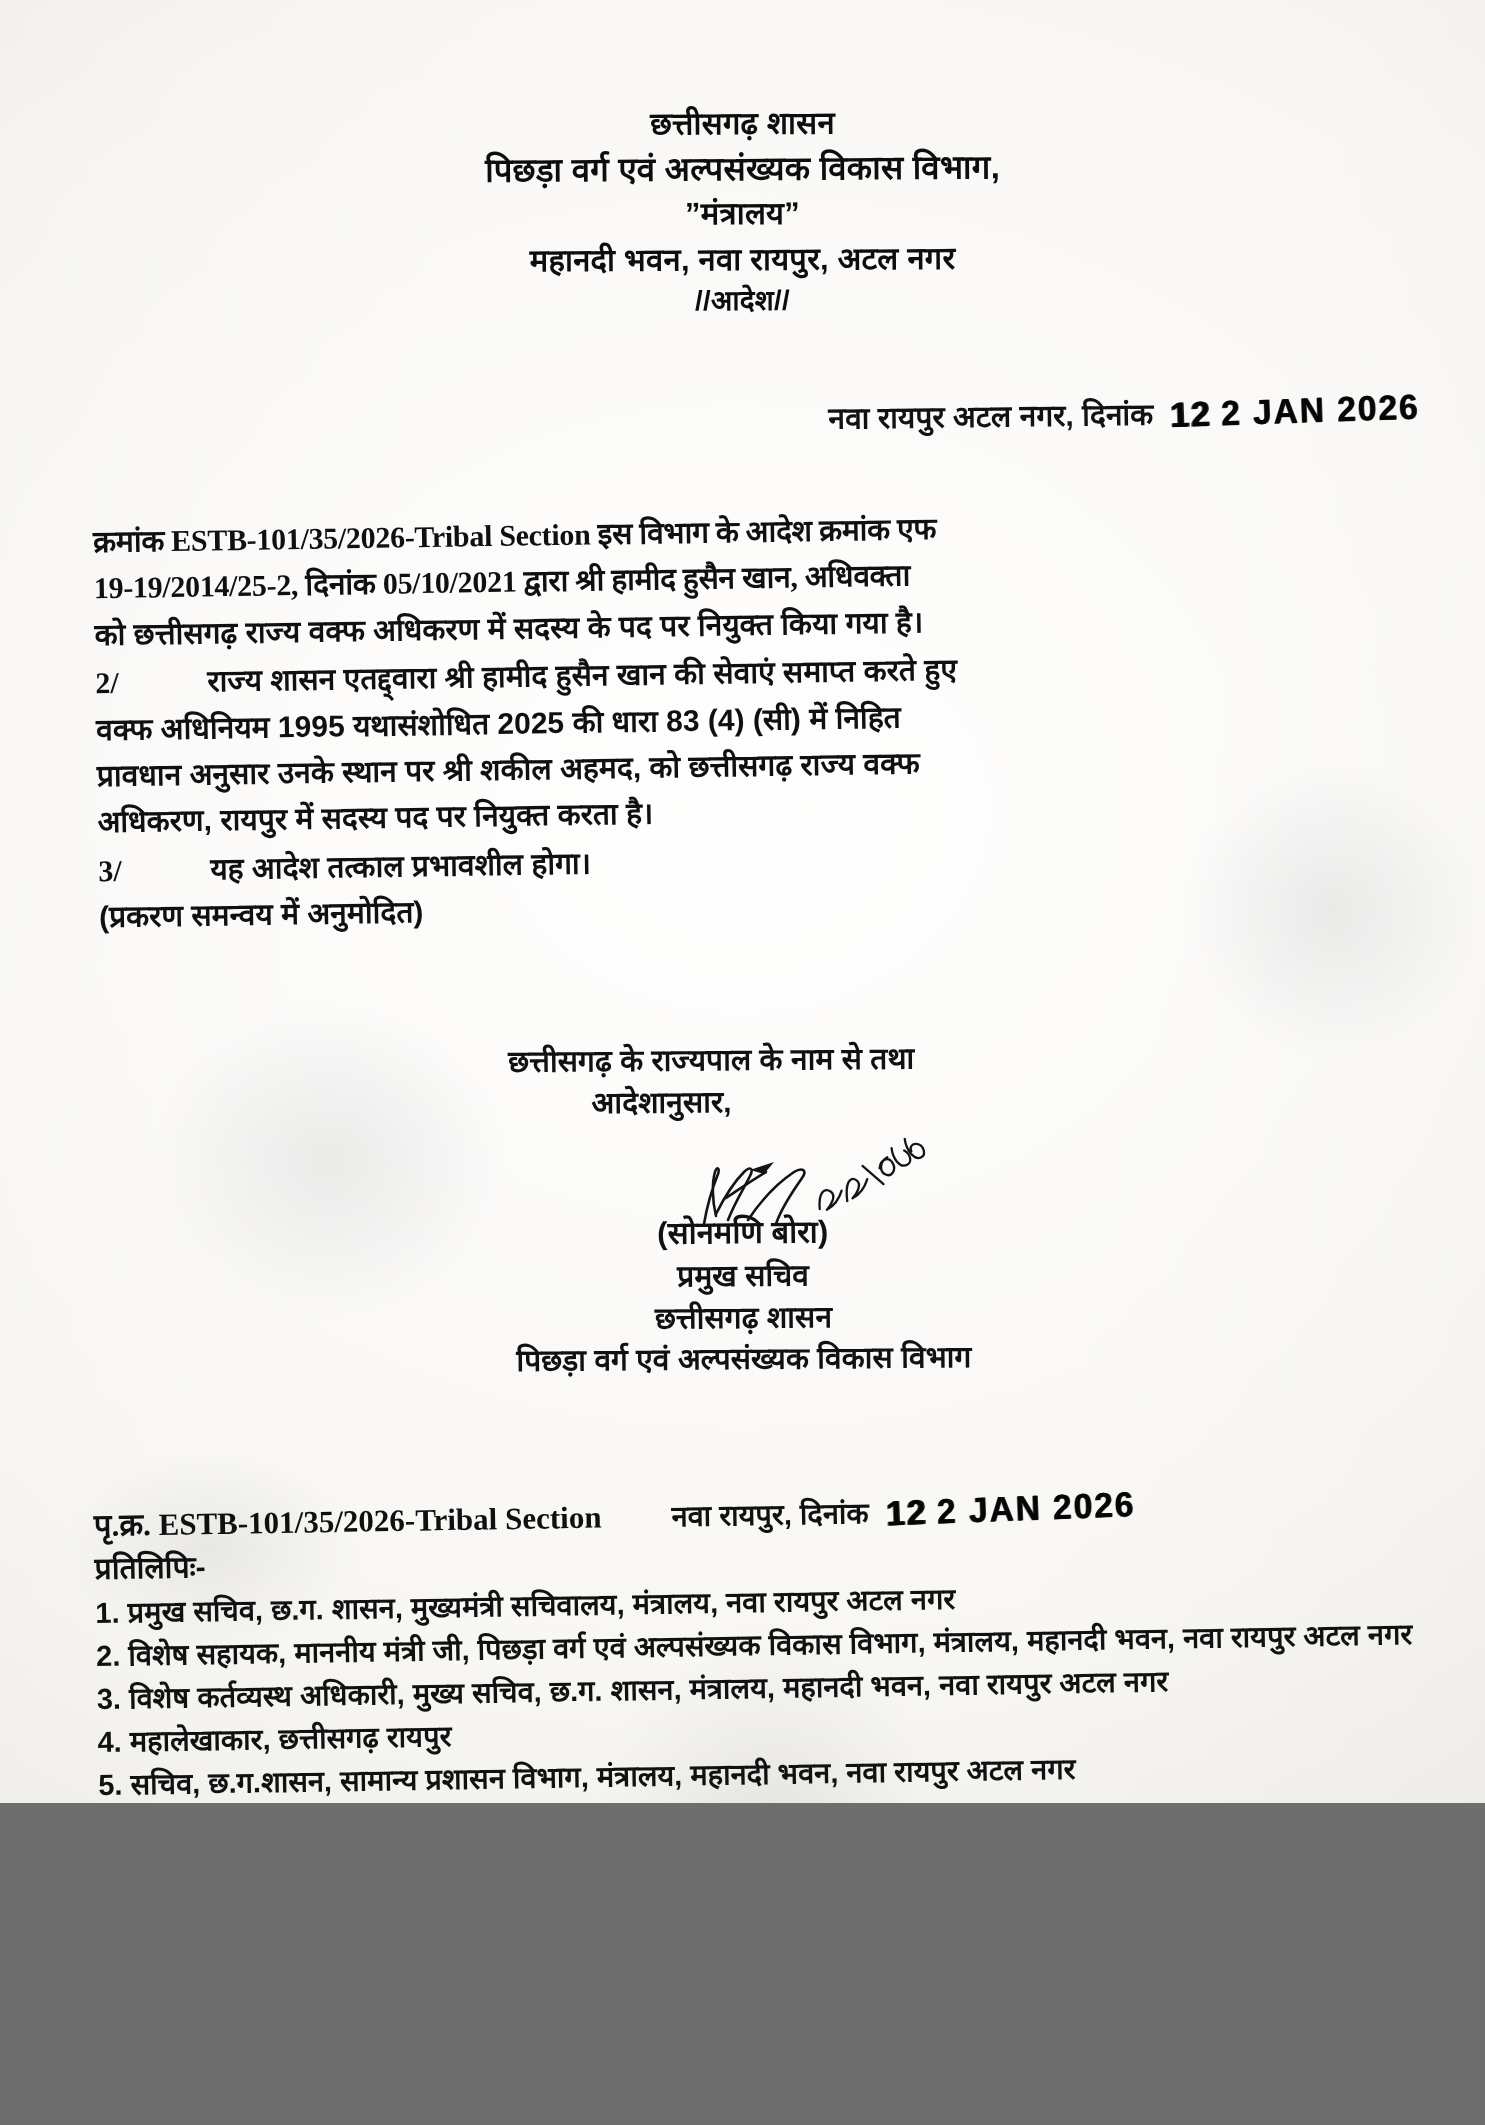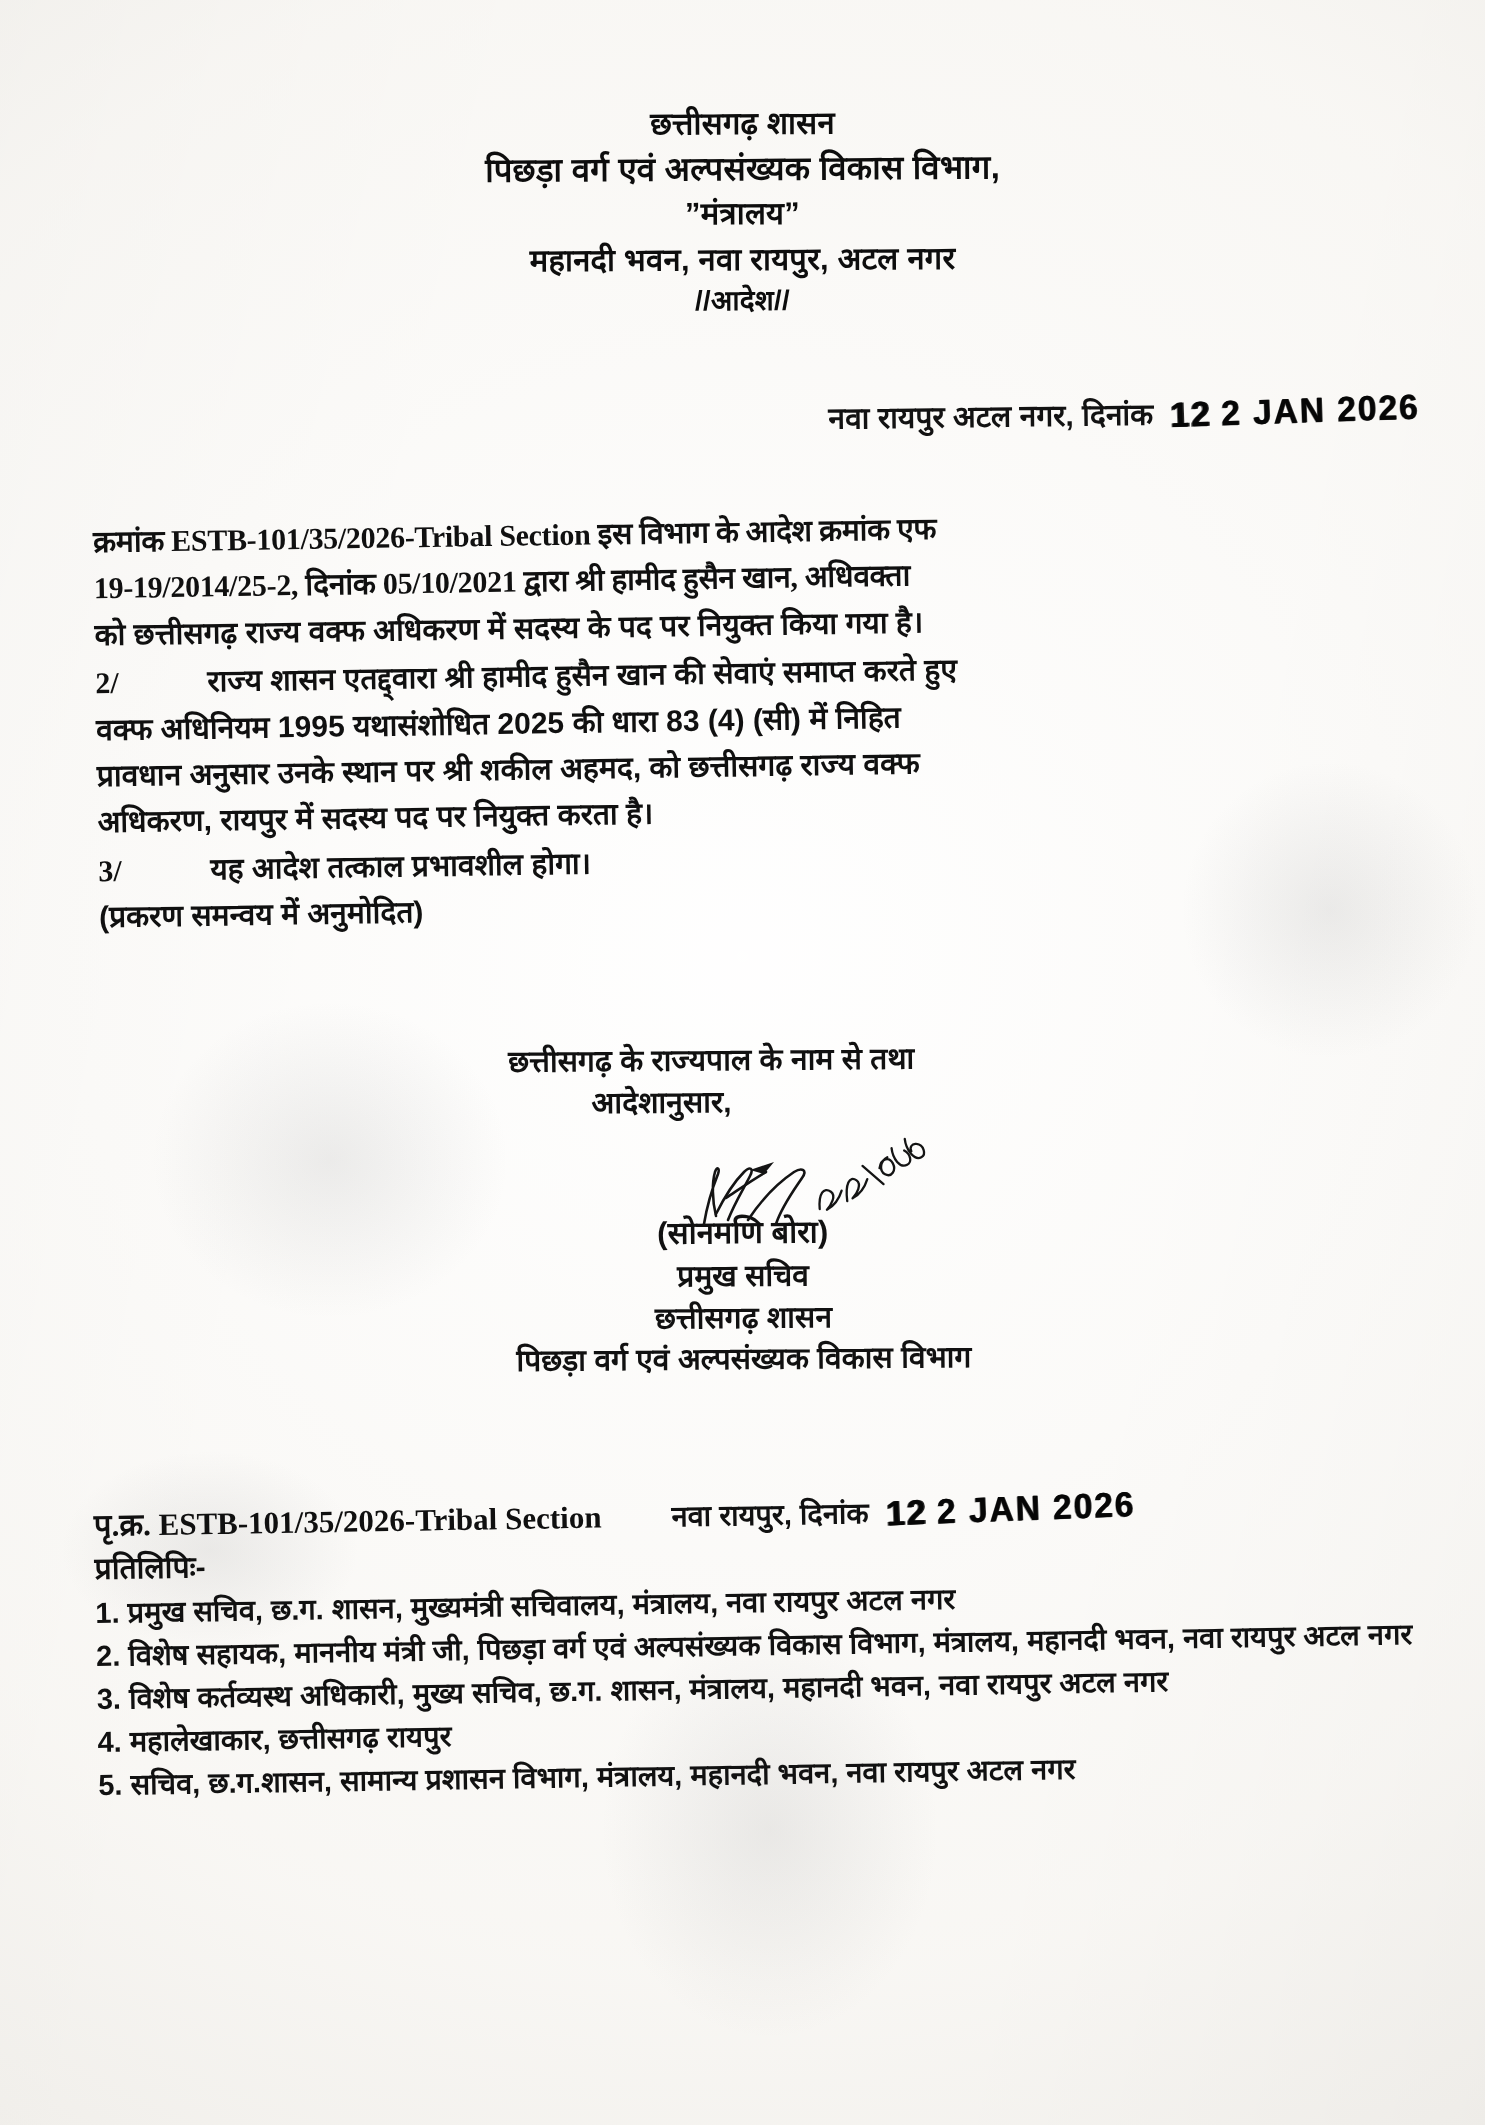--- a/index.html
+++ b/index.html
@@ -4,21 +4,21 @@
 <title>Chhattisgarh Government Order</title>
 <style>
   html, body {
     margin: 0;
     padding: 0;
     background: #6e6e6e;
   }
   .page {
     position: relative;
     width: 1485px;
-    height: 2125px;
+    height: 1803px;
     margin: 0 auto;
     background: #fbfaf8;
     overflow: hidden;
     font-family: "Liberation Serif", "DejaVu Serif", serif;
     color: #111;
     
     background-image:
       radial-gradient(ellipse 120% 80% at 50% 45%, rgba(255,255,255,0.9) 0%, rgba(246,244,240,0.55) 60%, rgba(228,225,219,0.75) 100%),
       linear-gradient(102deg, rgba(0,0,0,0.025) 0%, rgba(0,0,0,0) 28%, rgba(0,0,0,0) 72%, rgba(0,0,0,0.03) 100%);
   }

